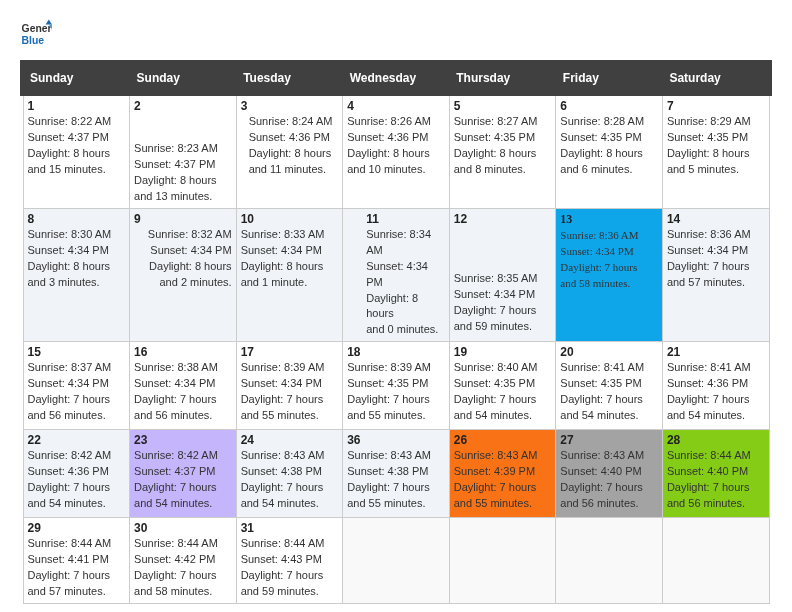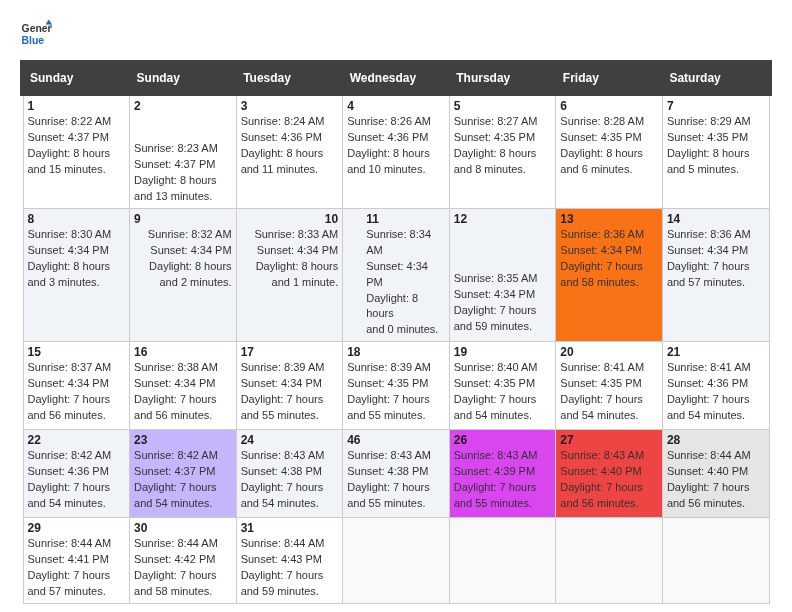--- a/index.html
+++ b/index.html
@@ -132,21 +132,21 @@
           </td>
           <td>
             <span class="day-num">2</span>
             <div class="day-info" style="white-space: pre-line; margin-top: 28px;">Sunrise: 8:23 AM
 Sunset: 4:37 PM
 Daylight: 8 hours
 and 13 minutes.</div>
           </td>
           <td>
             <span class="day-num">3</span>
-            <div class="day-info" style="white-space: pre-line;">Sunrise: 8:24 AM
+            <div class="day-info" style="white-space: pre-line; margin-left: 8px;">Sunrise: 8:24 AM
 Sunset: 4:36 PM
 Daylight: 8 hours
 and 11 minutes.</div>
           </td>
           <td>
             <span class="day-num">4</span>
             <div class="day-info" style="white-space: pre-line;">Sunrise: 8:26 AM
 Sunset: 4:36 PM
 Daylight: 8 hours
 and 10 minutes.</div>
@@ -181,42 +181,42 @@
 Daylight: 8 hours
 and 3 minutes.</div>
           </td>
           <td style="background: rgb(240, 244, 248);">
             <span class="day-num">9</span>
             <div class="day-info" style="white-space: pre-line; text-align: right;">Sunrise: 8:32 AM
 Sunset: 4:34 PM
 Daylight: 8 hours
 and 2 minutes.</div>
           </td>
-          <td style="background: rgb(240, 244, 248); text-align: right;">
+          <td style="background: rgb(240, 244, 248);">
             <span class="day-num">10</span>
             <div class="day-info" style="white-space: pre-line;">Sunrise: 8:33 AM
 Sunset: 4:34 PM
 Daylight: 8 hours
 and 1 minute.</div>
           </td>
           <td style="background: rgb(240, 244, 248); padding-left: 23px;">
             <span class="day-num">11</span>
             <div class="day-info" style="white-space: pre-line;">Sunrise: 8:34 AM
 Sunset: 4:34 PM
 Daylight: 8 hours
 and 0 minutes.</div>
           </td>
           <td style="background: rgb(240, 244, 248);">
             <span class="day-num">12</span>
             <div class="day-info" style="white-space: pre-line; margin-top: 45px;">Sunrise: 8:35 AM
 Sunset: 4:34 PM
 Daylight: 7 hours
 and 59 minutes.</div>
           </td>
-          <td style="background: #f97316;">
+          <td style="background: #0ea5e9; font-family: Liberation Serif, serif;">
             <span class="day-num">13</span>
             <div class="day-info" style="white-space: pre-line;">Sunrise: 8:36 AM
 Sunset: 4:34 PM
 Daylight: 7 hours
 and 58 minutes.</div>
           </td>
           <td style="background: rgb(240, 244, 248);">
             <span class="day-num">14</span>
             <div class="day-info" style="white-space: pre-line;">Sunrise: 8:36 AM
 Sunset: 4:34 PM
@@ -291,41 +291,41 @@
 and 54 minutes.</div>
           </td>
           <td style="background: rgb(240, 244, 248);">
             <span class="day-num">24</span>
             <div class="day-info" style="white-space: pre-line;">Sunrise: 8:43 AM
 Sunset: 4:38 PM
 Daylight: 7 hours
 and 54 minutes.</div>
           </td>
           <td style="background: rgb(240, 244, 248);">
-            <span class="day-num">46</span>
+            <span class="day-num">36</span>
             <div class="day-info" style="white-space: pre-line;">Sunrise: 8:43 AM
 Sunset: 4:38 PM
 Daylight: 7 hours
 and 55 minutes.</div>
           </td>
-          <td style="background: #d946ef;">
+          <td style="background: #f97316;">
             <span class="day-num">26</span>
             <div class="day-info" style="white-space: pre-line;">Sunrise: 8:43 AM
 Sunset: 4:39 PM
 Daylight: 7 hours
 and 55 minutes.</div>
           </td>
-          <td style="background: #ef4444;">
+          <td style="background: #a3a3a3;">
             <span class="day-num">27</span>
             <div class="day-info" style="white-space: pre-line;">Sunrise: 8:43 AM
 Sunset: 4:40 PM
 Daylight: 7 hours
 and 56 minutes.</div>
           </td>
-          <td style="background: #e5e5e5; margin-top: 40px;">
+          <td style="background: #84cc16; margin-top: 40px;">
             <span class="day-num">28</span>
             <div class="day-info" style="white-space: pre-line;">Sunrise: 8:44 AM
 Sunset: 4:40 PM
 Daylight: 7 hours
 and 56 minutes.</div>
           </td>
         </tr>
         <tr class="last-row">
           <td>
             <span class="day-num">29</span>

